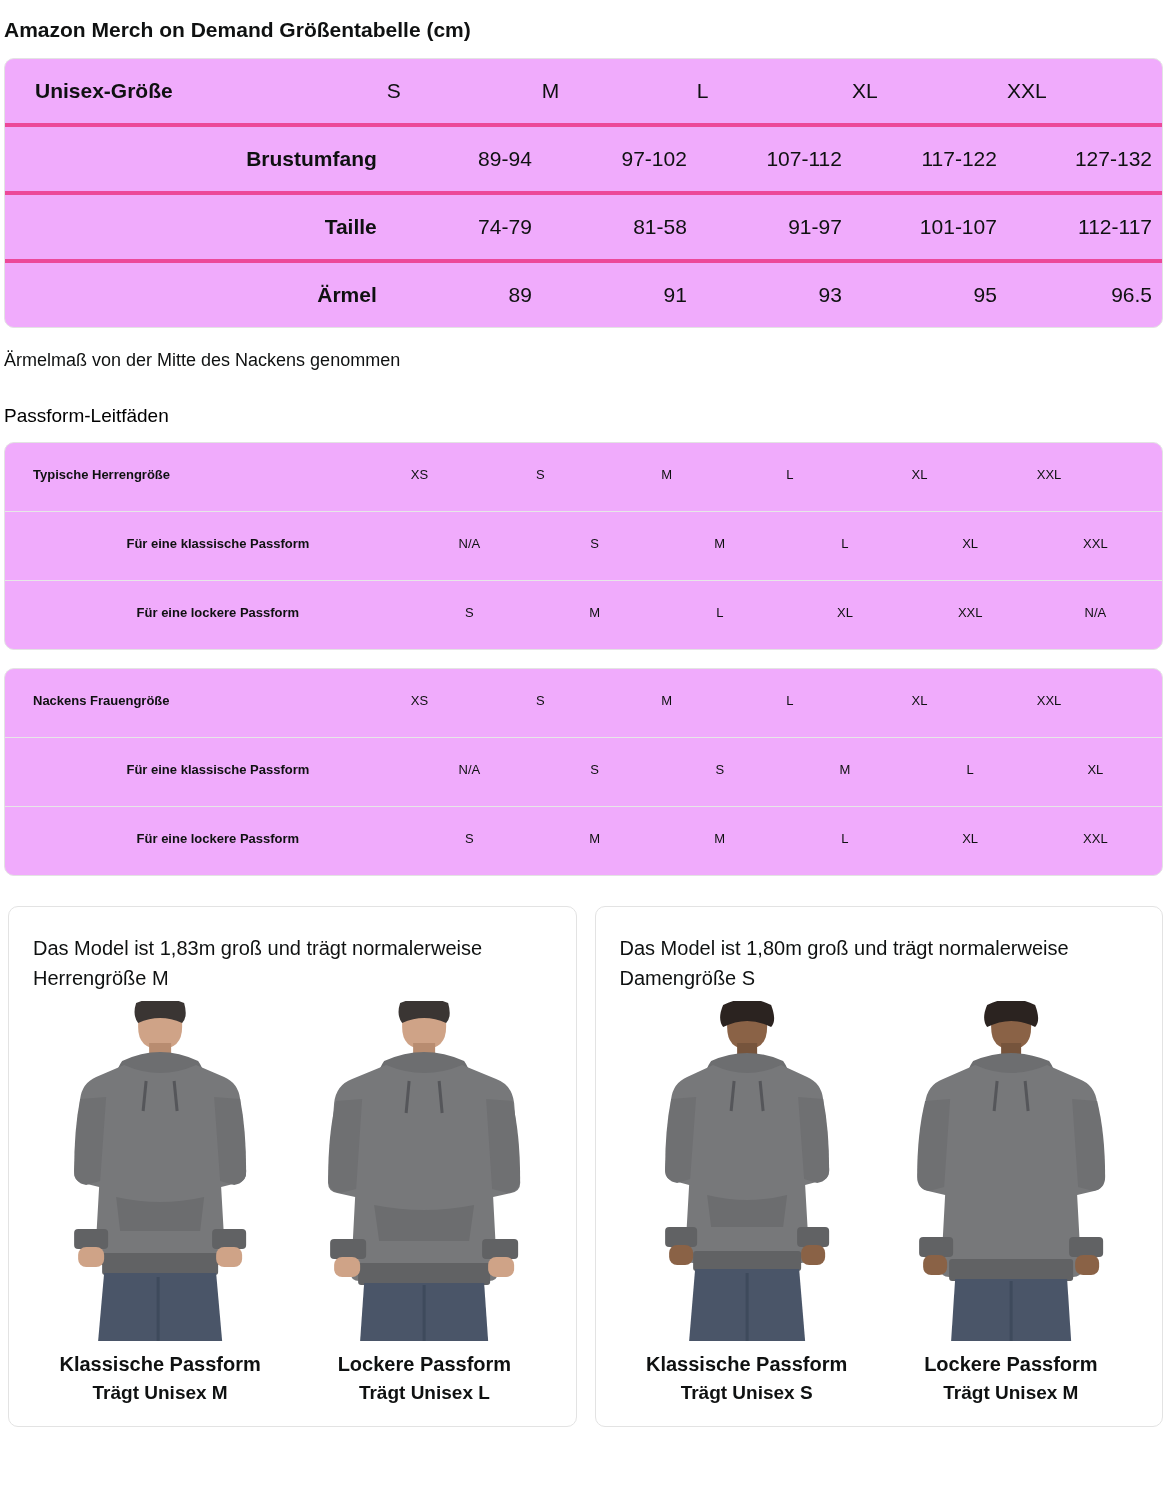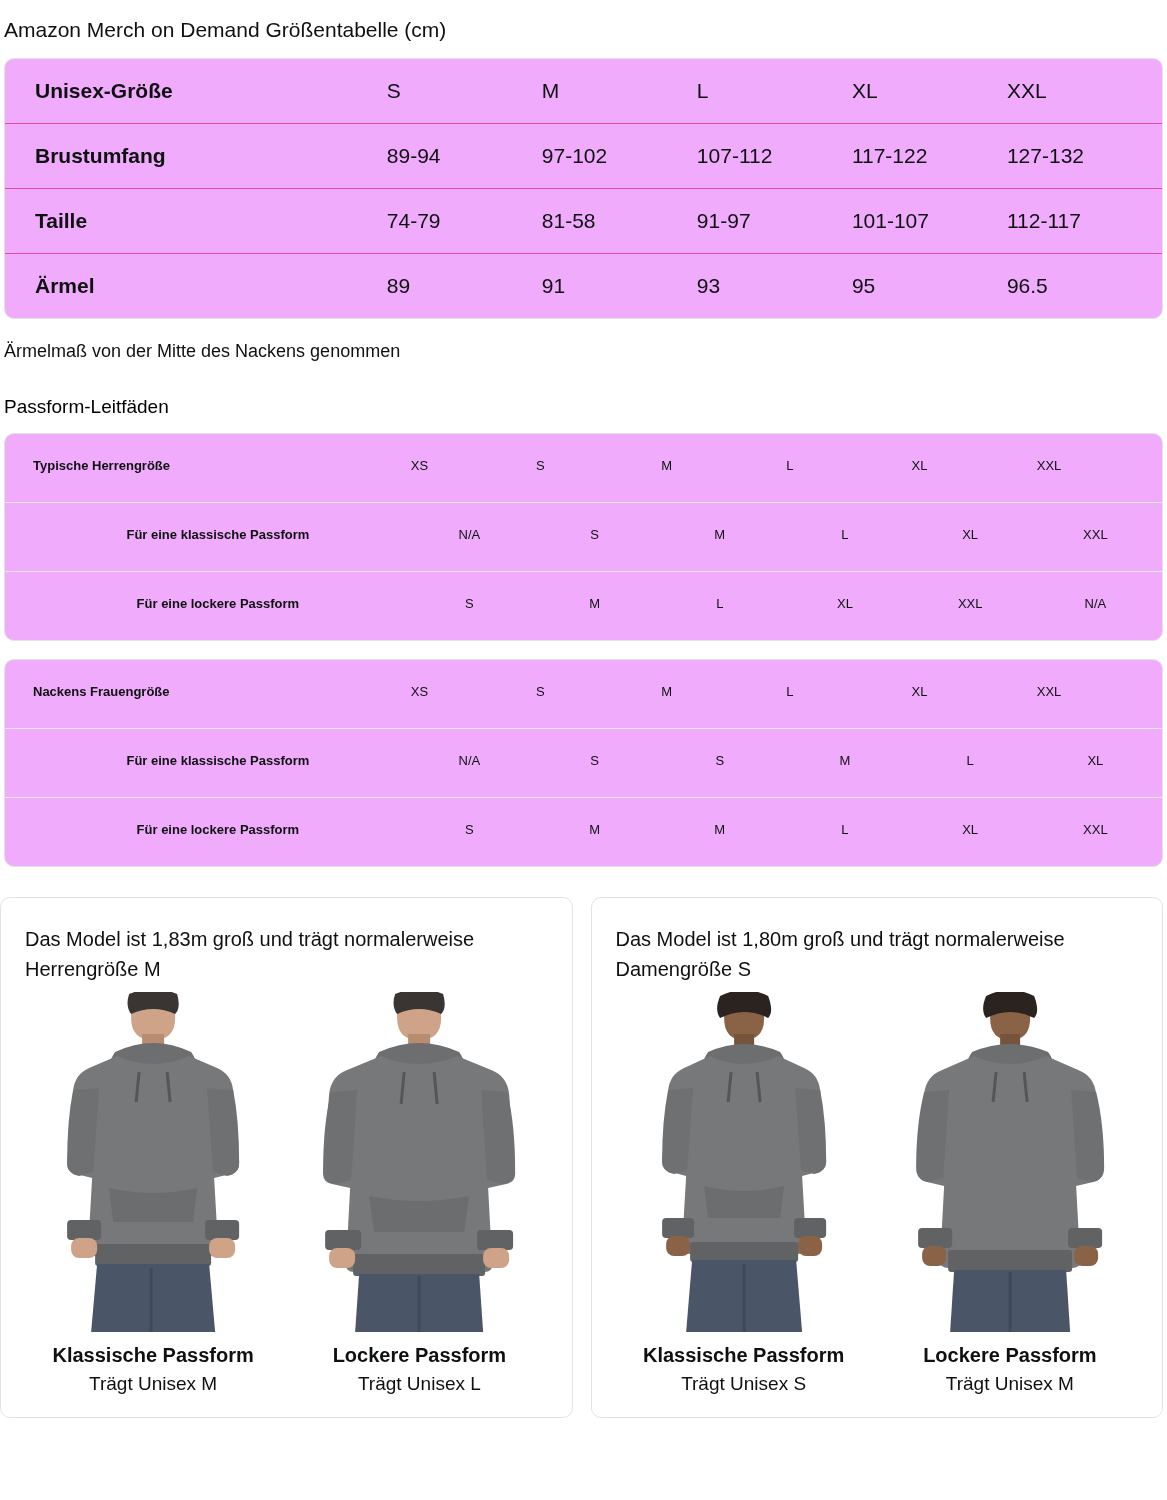--- a/index.html
+++ b/index.html
@@ -17,40 +17,40 @@
   }
   .page {
     width: 1167px;
     padding: 10px 0 0 0;
   }
 
   .title {
     font-size: 21px;
     line-height: 28px;
     padding: 6px 0 14px 4px;
-    font-weight: 400;
+    font-weight: 700;
     color: #0f1111;
   }
 
   .card {
     border: 1px solid #e3e3e3;
     border-radius: 10px;
     margin: 0 4px 0 4px;
     overflow: hidden;
     background: #f0abfc;
   }
 
   table {
     width: 100%;
     border-collapse: collapse;
     table-layout: fixed;
   }
 
   
-  .size-table tr + tr td { border-top: 1px solid #ec4899; }
+  .size-table tr + tr td { border-top: 4px solid #ec4899; text-align: right; }
   .size-table td {
     padding: 19px 10px 19px 0;
     font-size: 21px;
     line-height: 26px;
     vertical-align: middle;
     color: #0f1111;
   }
   .size-table td.rowhead {
     font-weight: bold;
     padding-left: 30px;
@@ -85,21 +85,21 @@
     width: 35%;
   }
   .fit-table td.val { width: 10.8%; }
 
   .gap { height: 18px; }
 
   
   .models {
     display: flex;
     gap: 18px;
-    margin: 30px 4px 0 0;
+    margin: 30px 4px 0 8px;
   }
   .model-card {
     flex: 1 1 0;
     border: 1px solid #e3e3e3;
     border-radius: 10px;
     padding: 26px 24px 22px 24px;
   }
   .model-caption {
     font-size: 20px;
     line-height: 30px;
@@ -129,20 +129,21 @@
     font-weight: bold;
     margin-top: 12px;
     text-align: center;
     color: #0f1111;
   }
   .fig-sub {
     font-size: 19px;
     margin-top: 6px;
     text-align: center;
     color: #0f1111;
+    font-weight: bold;
   }
   svg { display: block; }
 </style>
 </head>
 <body>
 
 <div class="page">
 
   <div class="title">Amazon Merch on Demand Größentabelle (cm)</div>
 

